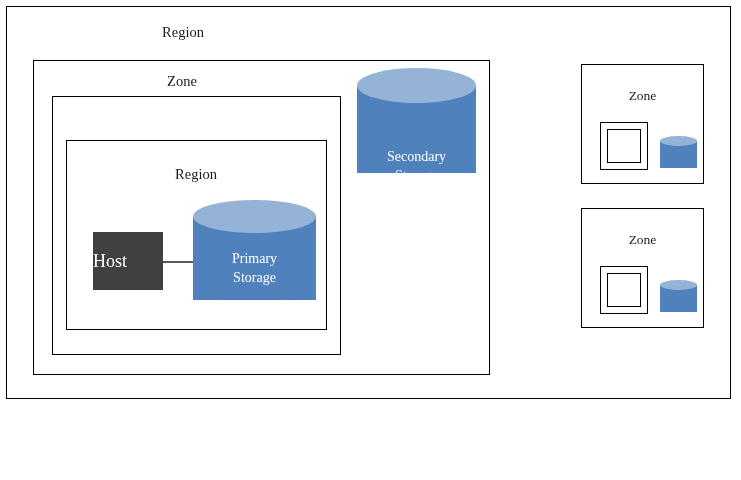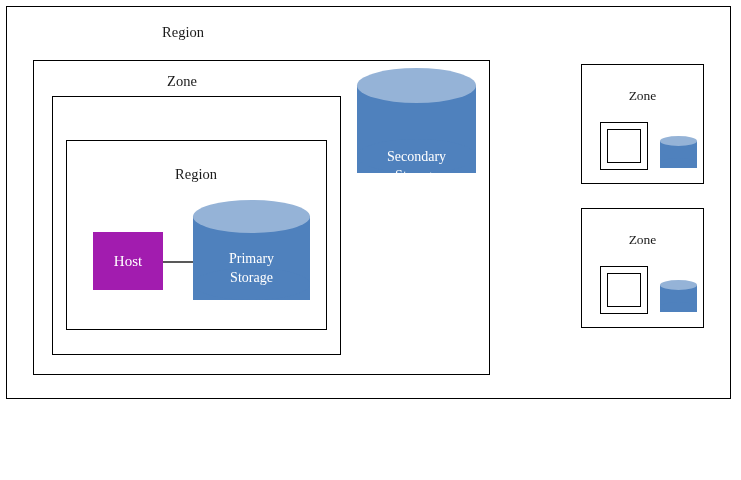--- a/index.html
+++ b/index.html
@@ -76,26 +76,25 @@
     color: #ffffff;
     font-size: 14px;
     line-height: 1.35;
     z-index: 5;
     white-space: nowrap;
   }
 
   
   .host-box {
     position: absolute;
-    background: #a21caf;
+    background: #404040;
     display: flex;
     align-items: center;
-    justify-content: center;
     color: #ffffff;
-    font-size: 15px;
+    font-size: 18px;
   }
 
   
   .connector {
     position: absolute;
     background: #595959;
     height: 1.6px;
   }
 
   
@@ -125,21 +124,21 @@
 
   <div class="frame" style="left:66px; top:140px; width:261px; height:190px;"></div>
   <div class="container-label" style="left:116px; top:167px; width:160px;">Region</div>
 
   <div class="connector" style="left:163px; top:261px; width:36px;"></div>
 
   <div class="host-box" style="left:93px; top:232px; width:70px; height:58px;">
     <span>Host</span>
   </div>
 
-  <div class="cyl" style="left:193px; top:200px; width:117px; height:116px;">
+  <div class="cyl" style="left:193px; top:200px; width:117px; height:116px;padding-left:6px;">
     <div class="cyl-body" style="top:16px; height:84px;"></div>
     <div class="cyl-bottom" style="top:68px; height:32px;"></div>
     <div class="cyl-top" style="height:33px;"></div>
     <div class="cyl-text" style="top:50px;">
       <div>Primary</div>
       <div>Storage</div>
     </div>
   </div>
 
   <div class="cyl" style="left:357px; top:68px; width:119px; height:122px;">

